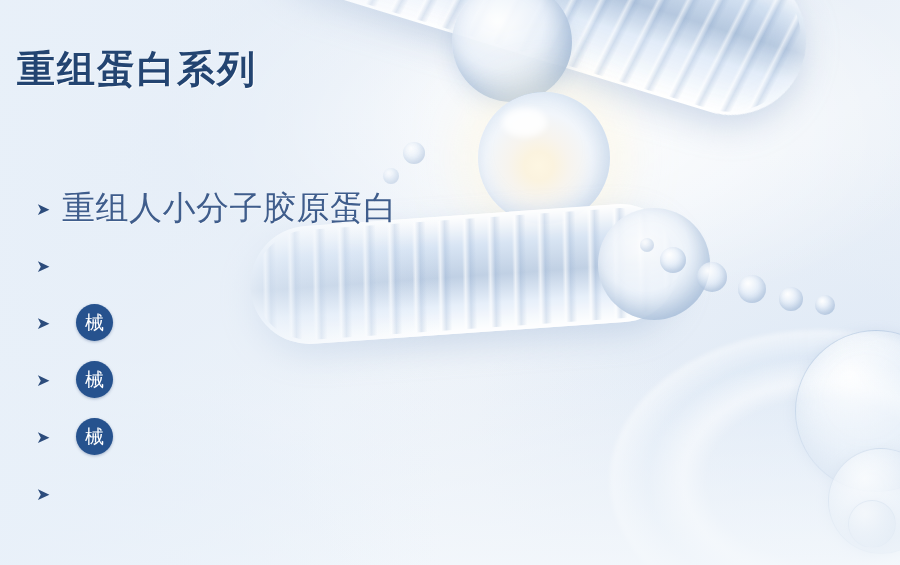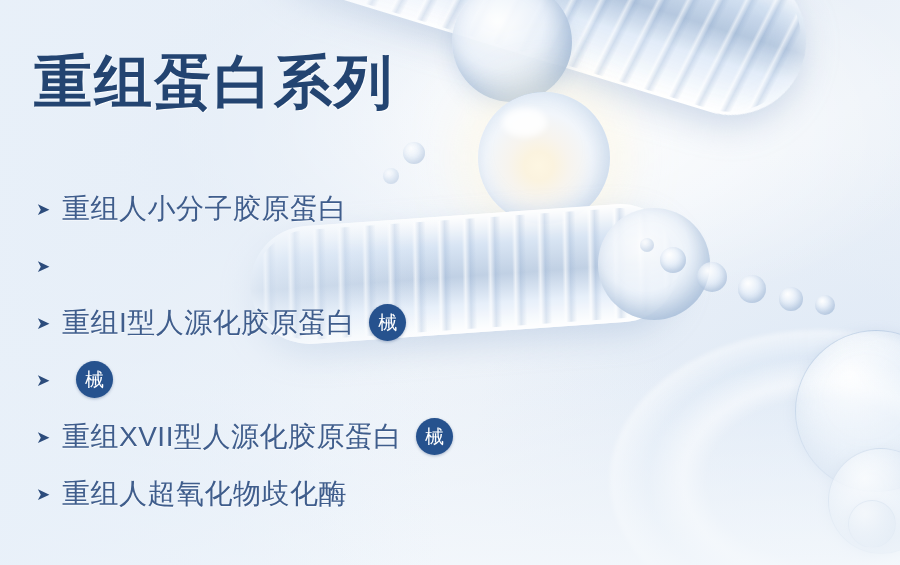--- a/index.html
+++ b/index.html
@@ -182,23 +182,23 @@
     position: absolute;
     left: 0; top: 0; width: 440px; height: 100%;
     background: linear-gradient(90deg, rgba(232,240,249,0.92) 0%, rgba(232,240,249,0.55) 55%, rgba(232,240,249,0) 100%);
   }
 
   
   .content { position: absolute; inset: 0; }
 
   .title {
     position: absolute;
-    left: 34px;
+    left: 17px;
     top: 44px;
-    font-size: 58px;
+    font-size: 38px;
     font-weight: bold;
     letter-spacing: 2px;
     color: #234471;
     text-shadow: 1px 1px 0 rgba(255,255,255,0.7);
     white-space: nowrap;
   }
 
   .divider {
     position: absolute;
     left: 32px;
@@ -218,25 +218,26 @@
   .arrow {
     width: 26px;
     flex: 0 0 26px;
     color: #2c4c7c;
     font-size: 17px;
     line-height: 1;
     text-align: left;
     padding-top: 1px;
   }
   .row-label {
-    font-size: 28px;
+    font-size: 33px;
     color: #3f5d8c;
     letter-spacing: 0.5px;
     white-space: nowrap;
     text-shadow: 0 1px 0 rgba(255,255,255,0.6);
+    font-family: Liberation Serif, serif;
   }
   .badge {
     width: 37px;
     height: 37px;
     border-radius: 50%;
     background: #26528e;
     color: #ffffff;
     font-size: 19px;
     line-height: 37px;
     text-align: center;
@@ -290,36 +291,33 @@
         <span class="badge hidden"></span>
       </div>
 
       <div class="row">
         <span class="arrow">➤</span>
         <span class="badge hidden"></span>
       </div>
 
       <div class="row">
         <span class="arrow">➤</span>
-        <span class="row-label">重组I型人源化胶原蛋白</span>
         <span class="badge">械</span>
       </div>
 
       <div class="row">
         <span class="arrow">➤</span>
         <span class="badge">械</span>
       </div>
 
       <div class="row">
         <span class="arrow">➤</span>
-        <span class="row-label">重组XVII型人源化胶原蛋白</span>
         <span class="badge">械</span>
       </div>
 
       <div class="row">
         <span class="arrow">➤</span>
-        <span class="row-label">重组人超氧化物歧化酶</span>
         <span class="badge hidden"></span>
       </div>
 
     </div>
   </div>
 </div>
 
 </body></html>

